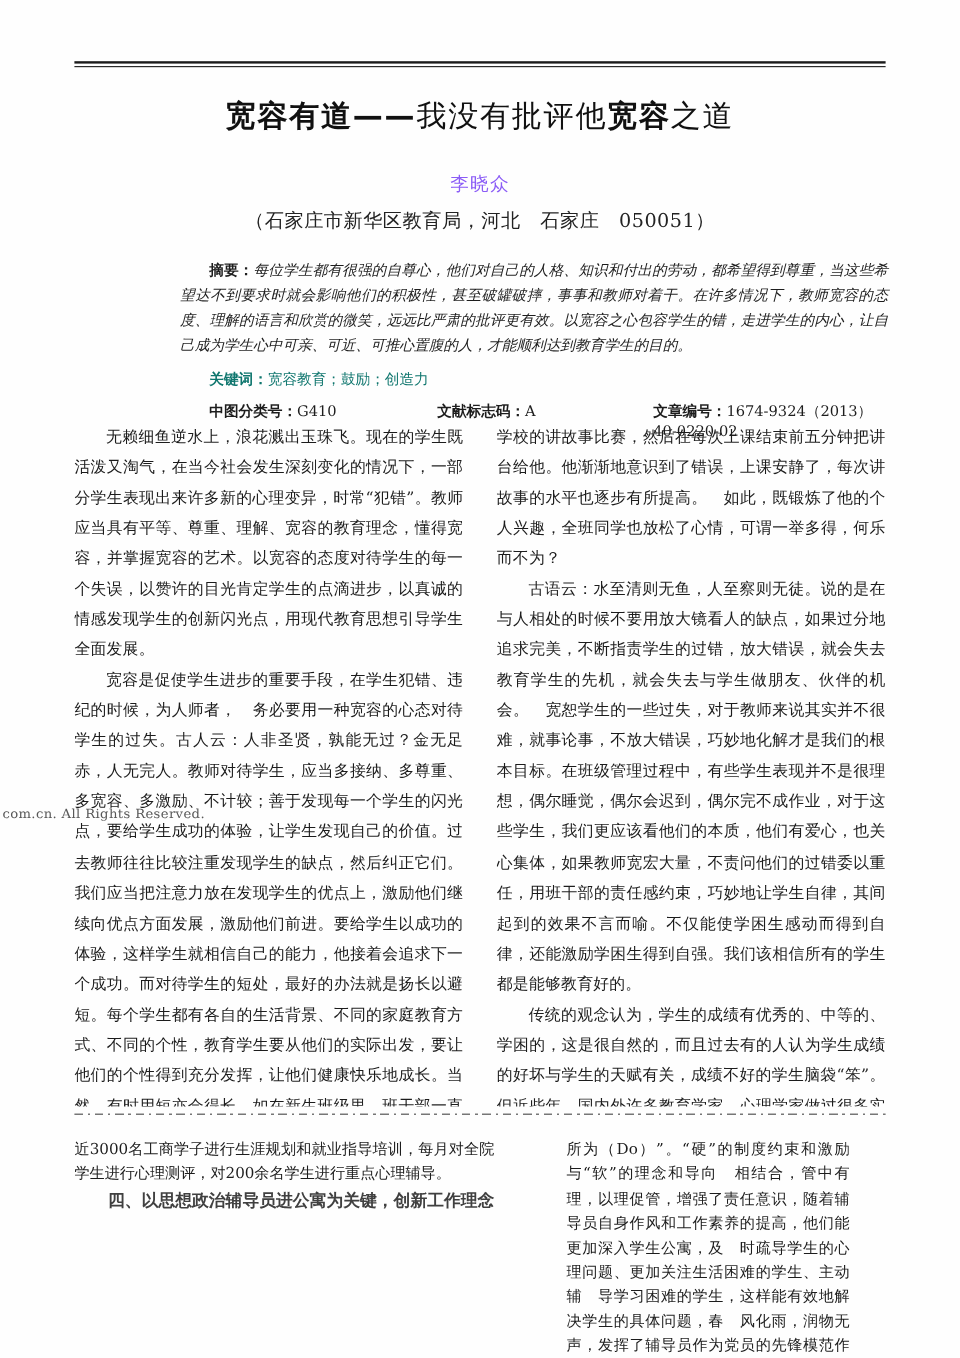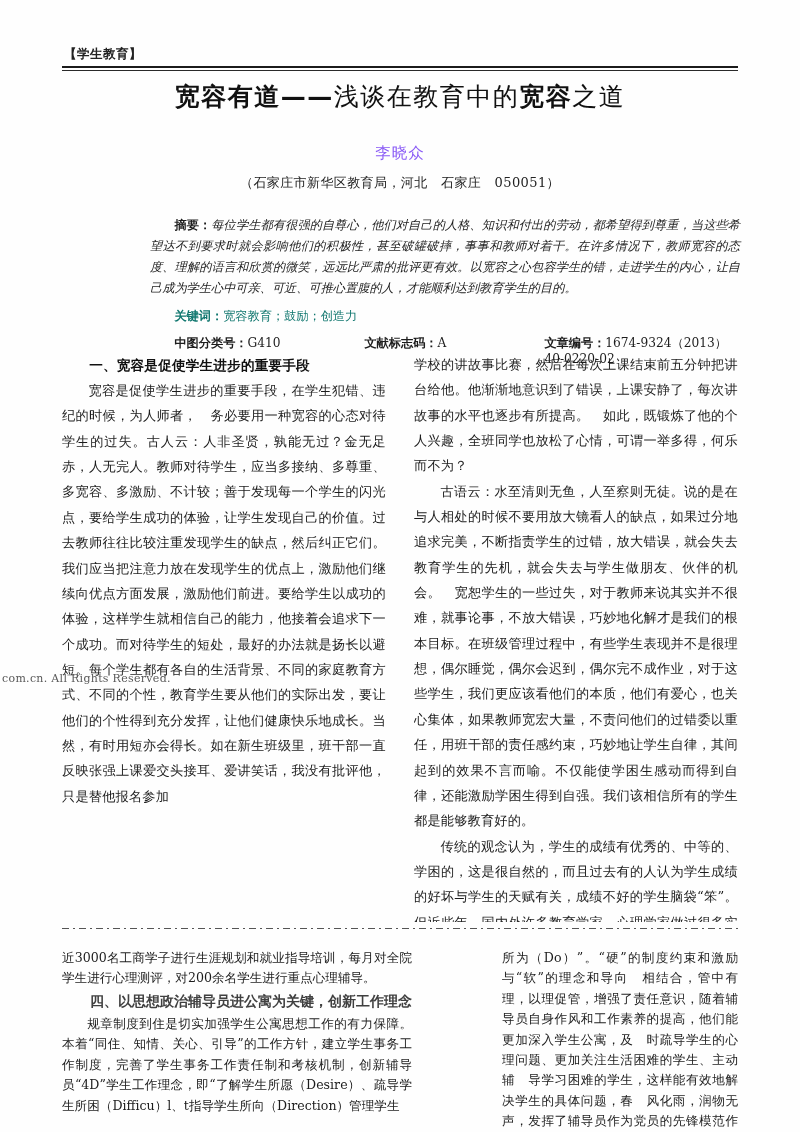--- a/index.html
+++ b/index.html
@@ -75,21 +75,21 @@
     font-size: 15.5px;
     color: #8b5cf6;
     letter-spacing: 1px;
   }
   .affiliation {
     position: absolute;
     left: 0;
     top: 174px;
     width: 800px;
     text-align: center;
-    font-size: 13px;
+    font-size: 16px;
     color: #222;
     letter-spacing: 0.4px;
   }
 
   
   .abstract-block {
     position: absolute;
     left: 150px;
     top: 215px;
     width: 590px;
@@ -178,21 +178,20 @@
   }
 
   
   .columns-bottom {
     position: absolute;
     left: 62px;
     top: 948px;
     width: 676px;
     height: 180px;
     display: flex;
-    gap: 30px;
   }
   .col-b-left {
     width: 350px;
     overflow: hidden;
   }
   .col-b-right {
     width: 296px;
     padding-left: 60px;
     box-sizing: border-box;
     overflow: hidden;
@@ -231,26 +230,25 @@
     pointer-events: none;
     transform: scaleY(0.95);
   }
 </style>
 </head>
 <body>
 
 <div class="page">
 
   <div class="masthead">
-    <div class="section-tag">【学生教育】</div>
     <div class="rule-thick"></div>
   </div>
 
   <div class="title">
-    <span>宽容有道——</span><span class="light">浅谈在教育中的</span><span>宽容</span><span class="light">之道</span>
+    <span>宽容有道——</span><span class="light">我没有批评他</span><span>宽容</span><span class="light">之道</span>
   </div>
 
   <div class="author">李晓众</div>
   <div class="affiliation">（石家庄市新华区教育局，河北　石家庄　050051）</div>
 
   <div class="abstract-block">
     <div class="abstract">
       <span class="lbl">摘要：</span><span>每位学生都有很强的自尊心，他们对自己的人格、知识和付出的劳动，都希望得到尊重，当这些希望达不到要求时就会影响他们的积极性，甚至破罐破摔，事事和教师对着干。在许多情况下，教师宽容的态度、理解的语言和欣赏的微笑，远远比严肃的批评更有效。以宽容之心包容学生的错，走进学生的内心，让自己成为学生心中可亲、可近、可推心置腹的人，才能顺利达到教育学生的目的。</span>
     </div>
     <div class="keywords">
@@ -264,38 +262,37 @@
         <span class="lbl">文献标志码：</span><span>A</span>
       </div>
       <div class="cell-c">
         <span class="lbl">文章编号：</span><span>1674-9324（2013）40-0220-02</span>
       </div>
     </div>
   </div>
 
   <div class="columns">
     <div class="col" id="col-left">
-        <h3>一、宽容是促使学生进步的重要手段</h3>
+        <p>无赖细鱼逆水上，浪花溅出玉珠飞。现在的学生既活泼又淘气，在当今社会发生深刻变化的情况下，一部分学生表现出来许多新的心理变异，时常“犯错”。教师应当具有平等、尊重、理解、宽容的教育理念，懂得宽容，并掌握宽容的艺术。以宽容的态度对待学生的每一个失误，以赞许的目光肯定学生的点滴进步，以真诚的情感发现学生的创新闪光点，用现代教育思想引导学生全面发展。</p>
         <p>宽容是促使学生进步的重要手段，在学生犯错、违纪的时候，为人师者，　务必要用一种宽容的心态对待学生的过失。古人云：人非圣贤，孰能无过？金无足赤，人无完人。教师对待学生，应当多接纳、多尊重、多宽容、多激励、不计较；善于发现每一个学生的闪光点，要给学生成功的体验，让学生发现自己的价值。过去教师往往比较注重发现学生的缺点，然后纠正它们。我们应当把注意力放在发现学生的优点上，激励他们继续向优点方面发展，激励他们前进。要给学生以成功的体验，这样学生就相信自己的能力，他接着会追求下一个成功。而对待学生的短处，最好的办法就是扬长以避短。每个学生都有各自的生活背景、不同的家庭教育方式、不同的个性，教育学生要从他们的实际出发，要让他们的个性得到充分发挥，让他们健康快乐地成长。当然，有时用短亦会得长。如在新生班级里，班干部一直反映张强上课爱交头接耳、爱讲笑话，我没有批评他，只是替他报名参加</p>
       </div>
     <div class="col" id="col-right">
         <p class="noindent">学校的讲故事比赛，然后在每次上课结束前五分钟把讲台给他。他渐渐地意识到了错误，上课安静了，每次讲故事的水平也逐步有所提高。　如此，既锻炼了他的个人兴趣，全班同学也放松了心情，可谓一举多得，何乐而不为？</p>
         <p>古语云：水至清则无鱼，人至察则无徒。说的是在与人相处的时候不要用放大镜看人的缺点，如果过分地追求完美，不断指责学生的过错，放大错误，就会失去教育学生的先机，就会失去与学生做朋友、伙伴的机会。　宽恕学生的一些过失，对于教师来说其实并不很难，就事论事，不放大错误，巧妙地化解才是我们的根本目标。在班级管理过程中，有些学生表现并不是很理想，偶尔睡觉，偶尔会迟到，偶尔完不成作业，对于这些学生，我们更应该看他们的本质，他们有爱心，也关心集体，如果教师宽宏大量，不责问他们的过错委以重任，用班干部的责任感约束，巧妙地让学生自律，其间起到的效果不言而喻。不仅能使学困生感动而得到自律，还能激励学困生得到自强。我们该相信所有的学生都是能够教育好的。</p>
         <p>传统的观念认为，学生的成绩有优秀的、中等的、学困的，这是很自然的，而且过去有的人认为学生成绩的好坏与学生的天赋有关，成绩不好的学生脑袋“笨”。但近些年，国内外许多教育学家、心理学家做过很多实验，结果认为，学生成绩的好坏与学生的智力因素没有太大的关系，而与教</p>
       </div>
   </div>
 
   <div class="watermark">com.cn.  All  Rights Reserved.</div>
 
   <div class="dashed-sep"></div>
 
   <div class="columns-bottom">
     <div class="col-b-left" id="col-b-left">
         <p class="noindent">近3000名工商学子进行生涯规划和就业指导培训，每月对全院学生进行心理测评，对200余名学生进行重点心理辅导。</p>
         <h3>四、以思想政治辅导员进公寓为关键，创新工作理念</h3>
-        <p>规章制度到住是切实加强学生公寓思想工作的有力保障。本着“同住、知情、关心、引导”的工作方针，建立学生事务工作制度，完善了学生事务工作责任制和考核机制，创新辅导员“4D”学生工作理念，即“了解学生所愿（Desire）、疏导学生所困（Difficu）l、t指导学生所向（Direction）管理学生</p>
       </div>
     <div class="col-b-right" id="col-b-right">
         <p class="noindent">所为（Do）”。“硬”的制度约束和激励与“软”的理念和导向　相结合，管中有理，以理促管，增强了责任意识，随着辅导员自身作风和工作素养的提高，他们能更加深入学生公寓，及　时疏导学生的心理问题、更加关注生活困难的学生、主动辅　导学习困难的学生，这样能有效地解决学生的具体问题，春　风化雨，润物无声，发挥了辅导员作为党员的先锋模范作　用。积极配合学校每年进行大学生</p>
       </div>
   </div>
 
 </div>
 
 </body></html>

